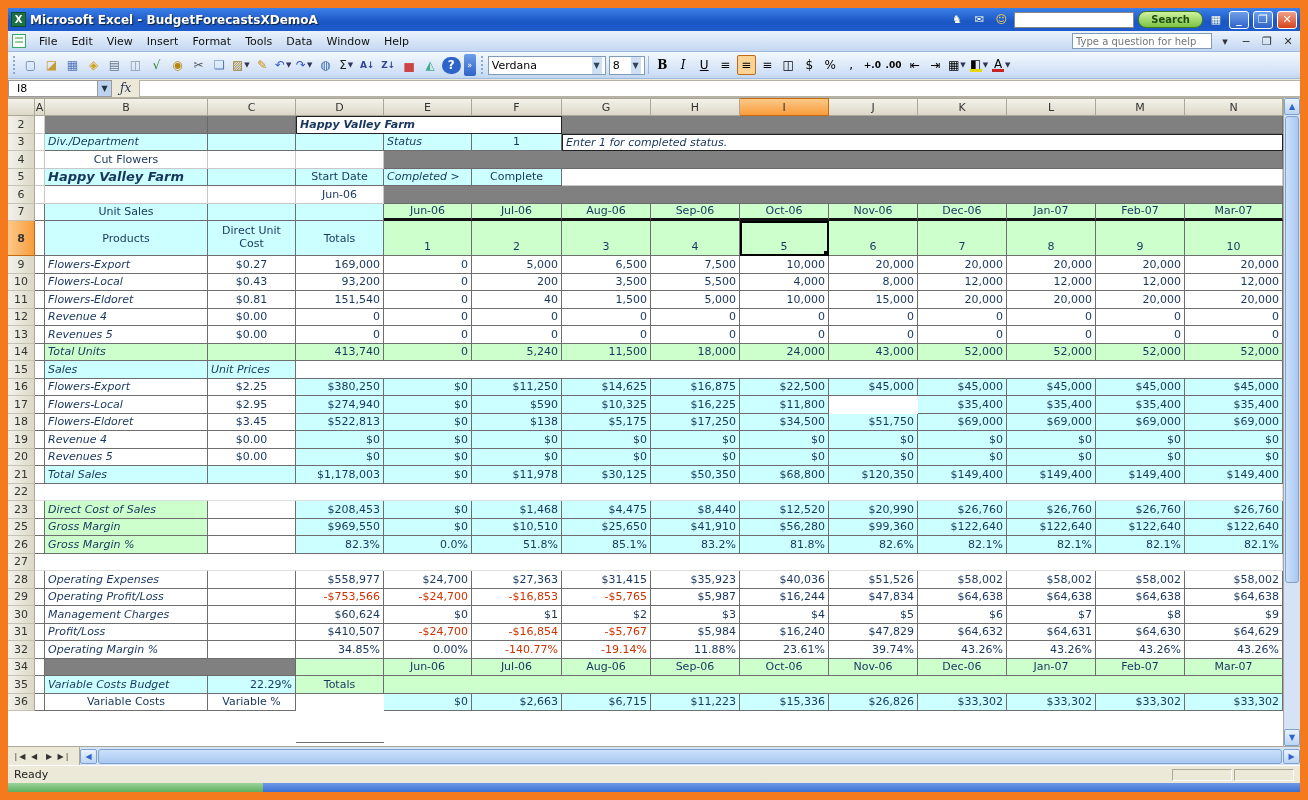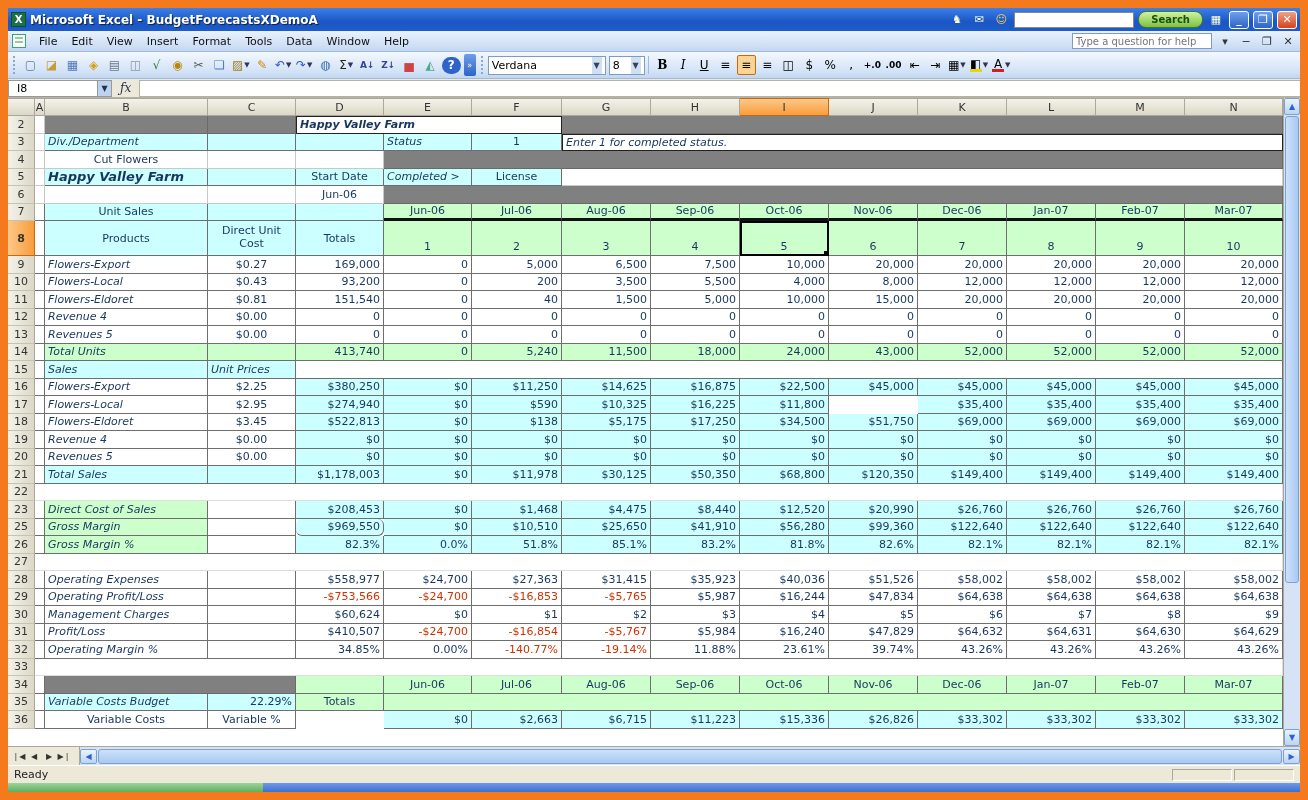--- a/index.html
+++ b/index.html
@@ -347,21 +347,21 @@
             <div class="cell w" style="width: 88px; flex: 0 0 88px;"></div>
             <div class="cell y" style="flex: 1 1 801px;"></div>
           </div>
           <div class="grid-row">
             <div class="rn">5</div>
             <div class="cell w" style="width: 10px; flex: 0 0 10px;"></div>
             <div class="cell c l b big" style="width: 163px; flex: 0 0 163px;">Happy Valley Farm</div>
             <div class="cell c" style="width: 88px; flex: 0 0 88px;"></div>
             <div class="cell c ctr" style="width: 88px; flex: 0 0 88px;">Start Date</div>
             <div class="cell c l" style="width: 88px; flex: 0 0 88px;">Completed &gt;</div>
-            <div class="cell c ctr" style="width: 90px; flex: 0 0 90px;">License</div>
+            <div class="cell c ctr" style="width: 90px; flex: 0 0 90px;">Complete</div>
             <div class="cell w" style="flex: 1 1 623px;"></div>
           </div>
           <div class="grid-row">
             <div class="rn">6</div>
             <div class="cell w" style="width: 10px; flex: 0 0 10px;"></div>
             <div class="cell w" style="width: 163px; flex: 0 0 163px;"></div>
             <div class="cell w" style="width: 88px; flex: 0 0 88px;"></div>
             <div class="cell w ctr" style="width: 88px; flex: 0 0 88px;">Jun-06</div>
             <div class="cell y" style="flex: 1 1 801px;"></div>
           </div>
@@ -629,21 +629,21 @@
             <div class="cell c r" style="width: 89px; flex: 0 0 89px;">$26,760</div>
             <div class="cell c r" style="width: 89px; flex: 0 0 89px;">$26,760</div>
             <div class="cell c r" style="width: 89px; flex: 0 0 89px;">$26,760</div>
             <div class="cell c r" style="flex: 1 1 89px;">$26,760</div>
           </div>
           <div class="grid-row bd">
             <div class="rn">25</div>
             <div class="cell w" style="width: 10px; flex: 0 0 10px;"></div>
             <div class="cell g l" style="width: 163px; flex: 0 0 163px;">Gross Margin</div>
             <div class="cell w" style="width: 88px; flex: 0 0 88px;"></div>
-            <div class="cell c r" style="width: 88px; flex: 0 0 88px; border-radius: 6px;">$969,550</div>
+            <div class="cell c r" style="width: 88px; flex: 0 0 88px;">$969,550</div>
             <div class="cell c r" style="width: 88px; flex: 0 0 88px;">$0</div>
             <div class="cell c r" style="width: 90px; flex: 0 0 90px;">$10,510</div>
             <div class="cell c r" style="width: 89px; flex: 0 0 89px;">$25,650</div>
             <div class="cell c r" style="width: 89px; flex: 0 0 89px;">$41,910</div>
             <div class="cell c r" style="width: 89px; flex: 0 0 89px;">$56,280</div>
             <div class="cell c r" style="width: 89px; flex: 0 0 89px;">$99,360</div>
             <div class="cell c r" style="width: 89px; flex: 0 0 89px;">$122,640</div>
             <div class="cell c r" style="width: 89px; flex: 0 0 89px;">$122,640</div>
             <div class="cell c r" style="width: 89px; flex: 0 0 89px;">$122,640</div>
             <div class="cell c r" style="flex: 1 1 89px;">$122,640</div>
@@ -746,24 +746,20 @@
             <div class="cell w r" style="width: 88px; flex: 0 0 88px;">0.00%</div>
             <div class="cell w r red" style="width: 90px; flex: 0 0 90px;">-140.77%</div>
             <div class="cell w r red" style="width: 89px; flex: 0 0 89px;">-19.14%</div>
             <div class="cell w r" style="width: 89px; flex: 0 0 89px;">11.88%</div>
             <div class="cell w r" style="width: 89px; flex: 0 0 89px;">23.61%</div>
             <div class="cell w r" style="width: 89px; flex: 0 0 89px;">39.74%</div>
             <div class="cell w r" style="width: 89px; flex: 0 0 89px;">43.26%</div>
             <div class="cell w r" style="width: 89px; flex: 0 0 89px;">43.26%</div>
             <div class="cell w r" style="width: 89px; flex: 0 0 89px;">43.26%</div>
             <div class="cell w r" style="flex: 1 1 89px;">43.26%</div>
-          </div>
-          <div class="grid-row lt">
-            <div class="rn">33</div>
-            <div class="cell w" style="flex: 1 1 1150px;"></div>
           </div>
           <div class="grid-row bd">
             <div class="rn">34</div>
             <div class="cell w" style="width: 10px; flex: 0 0 10px;"></div>
             <div class="cell y" style="width: 251px; flex: 0 0 251px;"></div>
             <div class="cell g" style="width: 88px; flex: 0 0 88px;"></div>
             <div class="cell g ctr" style="width: 88px; flex: 0 0 88px;">Jun-06</div>
             <div class="cell g ctr" style="width: 90px; flex: 0 0 90px;">Jul-06</div>
             <div class="cell g ctr" style="width: 89px; flex: 0 0 89px;">Aug-06</div>
             <div class="cell g ctr" style="width: 89px; flex: 0 0 89px;">Sep-06</div>

